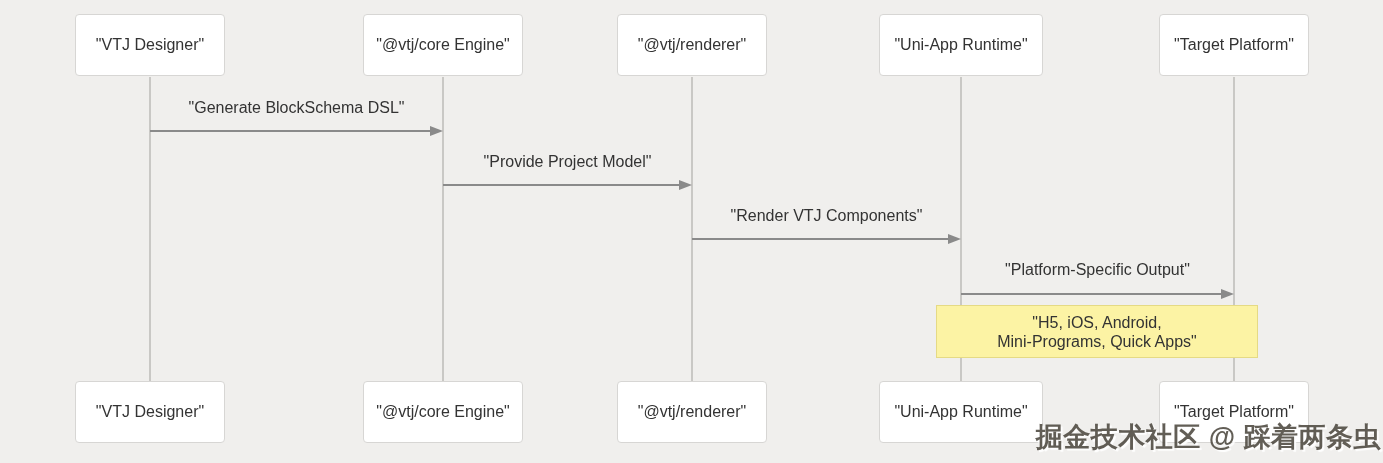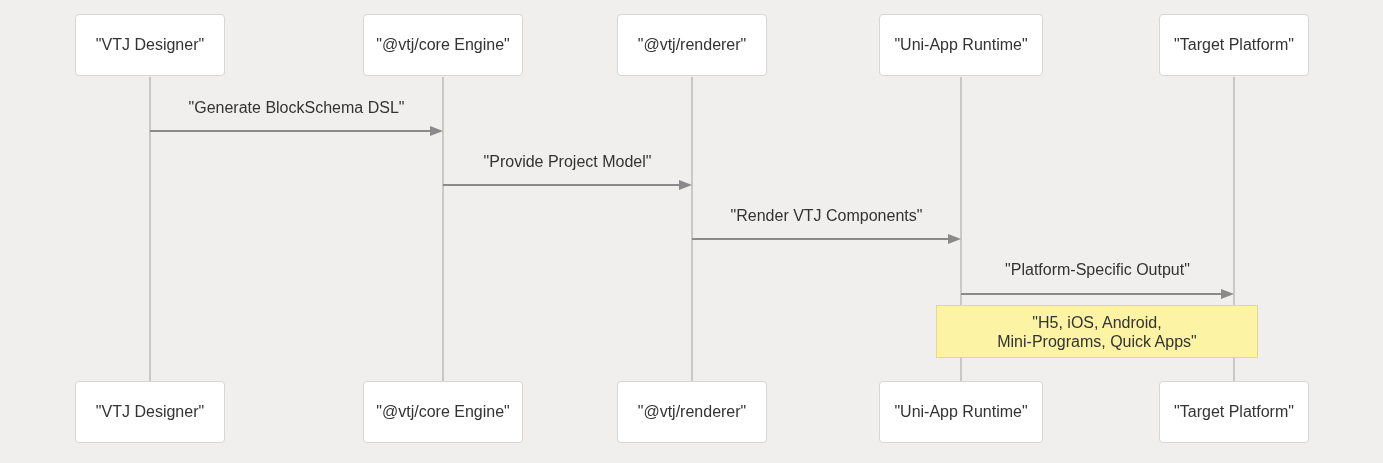--- a/index.html
+++ b/index.html
@@ -123,14 +123,15 @@
     <div>"H5, iOS, Android,</div>
     <div>Mini-Programs, Quick Apps"</div>
   </div>
 
   <div class="actor-box" style="left:75px; top:381px; width:150px;">"VTJ Designer"</div>
   <div class="actor-box" style="left:363px; top:381px; width:160px;">"@vtj/core Engine"</div>
   <div class="actor-box" style="left:617px; top:381px; width:150px;">"@vtj/renderer"</div>
   <div class="actor-box" style="left:879px; top:381px; width:164px;">"Uni-App Runtime"</div>
   <div class="actor-box" style="left:1159px; top:381px; width:150px;">"Target Platform"</div>
 
+  <div class="watermark">掘金技术社区 @ 踩着两条虫</div>
 
 </div>
 
 </body></html>

